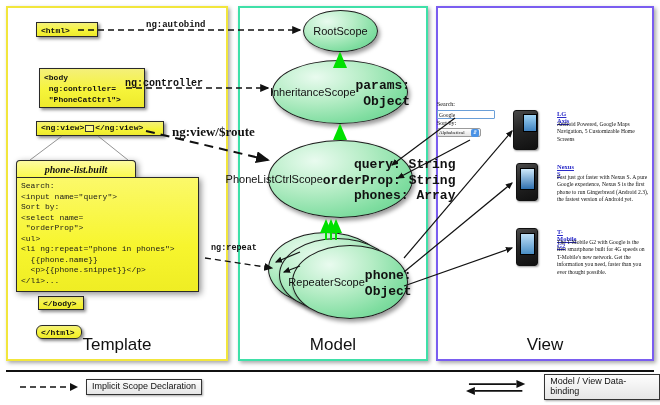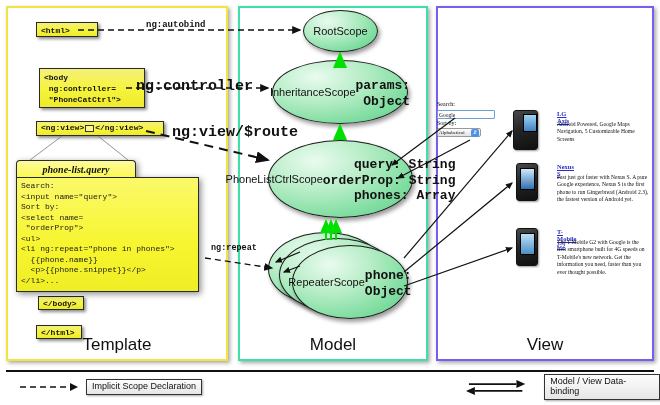--- a/index.html
+++ b/index.html
@@ -43,21 +43,21 @@
     line-height:1.35;
     padding:2px 4px;
     white-space:pre;
     margin-left:22px;
   }
   #tag-html  { left:14px; top:22px;  width:62px;  height:15px; padding-top:3px; }
   #tag-body  { left:17px; top:68px;  width:106px; height:40px; padding-top:4px; }
   #tag-view  { left:14px; top:121px; width:128px; height:15px; padding-top:2px;
                display:flex; align-items:center; }
   #tag-bodyend { left:16px; top:296px; width:46px; height:14px; padding-top:2px; }
-  #tag-htmlend { left:14px; top:325px; width:46px; height:14px; padding-top:2px; }
+  #tag-htmlend { left:14px; top:325px; width:46px; height:14px; padding-top:2px;border-radius:6px; }
 
   .viewslot {
     display:inline-block; width:9px; height:7px;
     border:1px solid #333; background:#fbf78f;
     margin:0 1px; vertical-align:middle;
   }
 
   
   #note {
     position:absolute; left:16px; top:160px; width:183px; height:132px;
@@ -194,21 +194,21 @@
  "PhoneCatCtrl"&gt;</div>
 
   <div class="codebox" id="tag-view">
     <span>&lt;ng:view&gt;</span><span class="viewslot"></span><span>&lt;/ng:view&gt;</span>
   </div>
 
   <div class="codebox" id="tag-bodyend">&lt;/body&gt;</div>
   <div class="codebox" id="tag-htmlend">&lt;/html&gt;</div>
 
   <div id="note">
-    <div id="note-tab">phone-list.query</div>
+    <div id="note-tab">phone-list.built</div>
     <div id="note-body">Search:
 &lt;input name="query"&gt;
 Sort by:
 &lt;select name=
  "orderProp"&gt;
 &lt;ul&gt;
 &lt;li ng:repeat="phone in phones"&gt;
   {{phone.name}}
   &lt;p&gt;{{phone.snippet}}&lt;/p&gt;
 &lt;/li&gt;...</div>
@@ -271,22 +271,22 @@
 
   <div class="phone-row">
     <div class="phone-pic" style="left:516px; top:228px; width:22px; height:38px;">
       <div class="phone-screen" style="left:3px; top:4px; width:15px; height:22px; background:linear-gradient(180deg,#bfe0f8,#4a8fc6);"></div>
     </div>
     <div class="phone-name" style="left:557px; top:228px;">T-Mobile G2</div>
     <div class="phone-snip" style="left:557px; top:239px; width:92px;">The T-Mobile G2 with Google is the first smartphone built for 4G speeds on T-Mobile's new network. Get the information you need, faster than you ever thought possible.</div>
   </div>
 
   <div class="conn-label" style="left:146px; top:20px;  font-size:9px;">ng:autobind</div>
-  <div class="conn-label" style="left:136px; top:78px;  font-size:15px;">ng:controller</div>
-  <div class="conn-label" style="left:172px; top:124px; font-size:15px;">ng:view/$route</div>
+  <div class="conn-label" style="left:125px; top:78px;  font-size:10px;">ng:controller</div>
+  <div class="conn-label" style="left:172px; top:124px; font-size:13px;font-family:Liberation Serif, serif;">ng:view/$route</div>
   <div class="conn-label" style="left:211px; top:243px; font-size:8.5px;">ng:repeat</div>
 
   <svg class="ov" viewBox="0 0 660 405">
     <defs>
       <marker id="ahB" markerWidth="7" markerHeight="7" refX="6" refY="3" orient="auto">
         <path d="M0,0 L7,3 L0,6 z" fill="#111"></path>
       </marker>
       <marker id="ahG" markerWidth="7" markerHeight="7" refX="6" refY="3" orient="auto">
         <path d="M0,0 L7,3 L0,6 z" fill="#00e000"></path>
       </marker>

